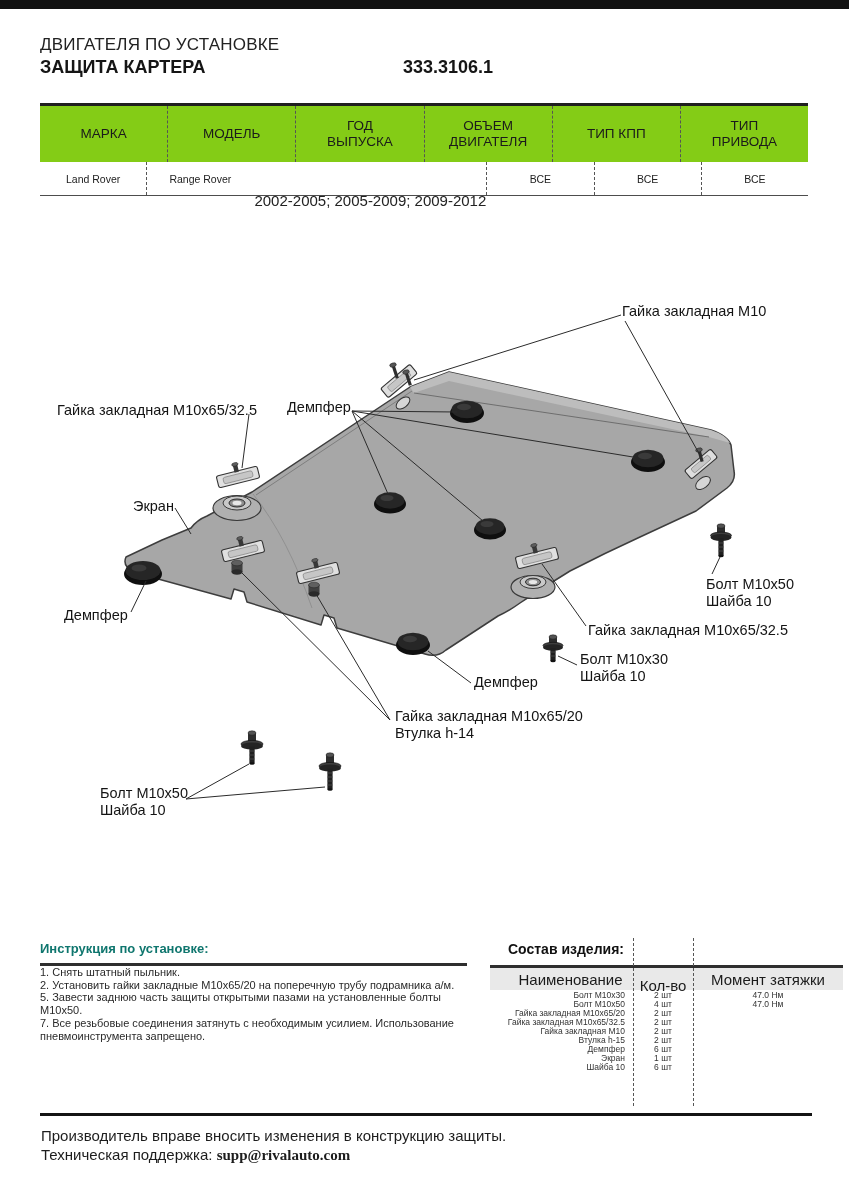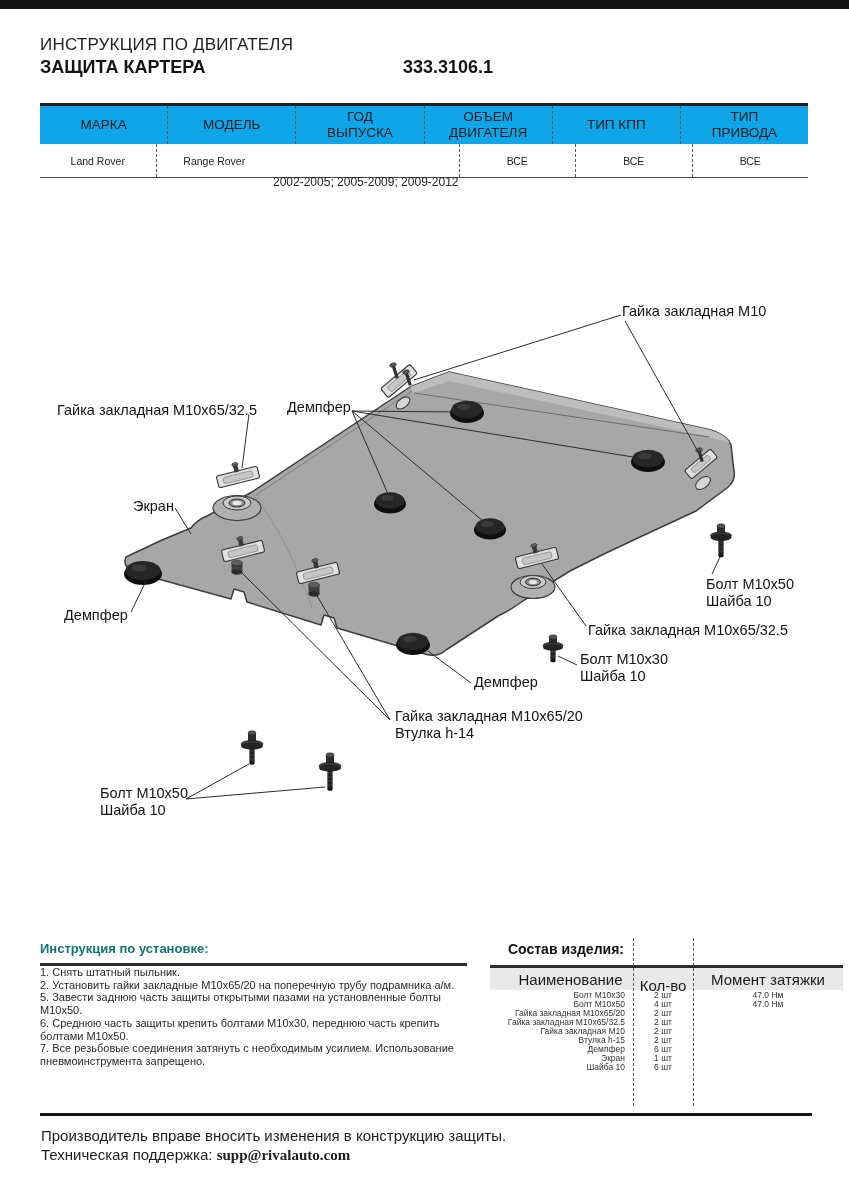--- a/index.html
+++ b/index.html
@@ -10,28 +10,28 @@
   .topbar { position:absolute; left:0; top:0; width:849px; height:9px; background:#121212; }
 
   
   .doc-subtitle { position:absolute; left:40px; top:35px; font-size:17px; letter-spacing:0.2px; color:#222; }
   .doc-title    { position:absolute; left:40px; top:57px; font-size:18px; font-weight:bold; color:#151515; }
   .part-number  { position:absolute; left:403px; top:57px; font-size:18px; font-weight:bold; color:#151515; }
 
   
   .vtable { position:absolute; left:40px; top:103px; width:768px;
             border-top:3px solid #1f1f1f; border-bottom:1px solid #4d4d4d; box-sizing:border-box; }
-  .vt-hrow { display:flex; background:#0ea5e9; height:38px; }
+  .vt-hrow { display:flex; background:#84cc16; height:56px; }
   .vt-brow { display:flex; height:33px; background:#fff; }
   .vt-hcell { flex:1; display:flex; flex-direction:column; justify-content:center; align-items:center;
               font-size:13.5px; line-height:16.5px; color:#1b1b1b; box-sizing:border-box; }
   .vt-cell  { flex:1; display:flex; justify-content:center; align-items:center;
               font-size:10.5px; color:#222; box-sizing:border-box; }
   .vt-hcell + .vt-hcell, .vt-cell + .vt-cell { border-left:1px dashed #555; }
-  .vt-cell.year { font-size:12px; white-space:nowrap;margin-top:38px; }
+  .vt-cell.year { font-size:15px; white-space:nowrap;margin-top:38px; }
 
   
   .diagram-svg { position:absolute; left:0; top:280px; }
   .dlabel { position:absolute; font-size:14.5px; line-height:17px; color:#141414; white-space:nowrap; }
   .dlabel span { display:block; }
 
   
   .inst { position:absolute; left:40px; top:941px; width:425px; }
   .inst-title { font-size:13px; font-weight:bold; color:#0f766e; }
   .inst-rule { width:427px; height:3px; background:#2e2e2e; margin-top:7px; }
@@ -57,21 +57,21 @@
   .footer-rule { position:absolute; left:40px; top:1113px; width:772px; height:3px; background:#141414; }
   .footer-note { position:absolute; left:41px; top:1127px; font-size:15px; color:#1d1d1d; }
   .footer-support { position:absolute; left:41px; top:1146px; font-size:15px; color:#1d1d1d; }
   .footer-support .email { font-weight:bold;font-family:Liberation Serif, serif; }
 </style>
 </head>
 <body>
 
 <div class="topbar"></div>
 
-<div class="doc-subtitle">ИНСТРУКЦИЯ ПО ДВИГАТЕЛЯ</div>
+<div class="doc-subtitle">ДВИГАТЕЛЯ ПО УСТАНОВКЕ</div>
 <div class="doc-title">ЗАЩИТА КАРТЕРА</div>
 <div class="part-number">333.3106.1</div>
 
 <div class="vtable">
   <div class="vt-hrow">
     <div class="vt-hcell">
         <span>МАРКА</span>
         <span></span>
       </div>
     <div class="vt-hcell">
@@ -301,21 +301,20 @@
   <span>Шайба 10</span>
 </div>
 
 <div class="inst">
   <div class="inst-title">Инструкция по установке:</div>
   <div class="inst-rule"></div>
   <div class="inst-items">
     <div>1. Снять штатный пыльник.</div>
     <div>2. Установить гайки закладные М10х65/20 на поперечную трубу подрамника а/м.</div>
     <div>5. Завести заднюю часть защиты открытыми пазами на установленные болты М10х50.</div>
-    <div>6. Среднюю часть защиты крепить болтами М10х30, переднюю часть крепить болтами М10х50.</div>
     <div>7. Все резьбовые соединения затянуть с необходимым усилием. Использование пневмоинструмента запрещено.</div>
   </div>
 </div>
 
 <div class="parts">
   <div class="p-dash d1"></div>
   <div class="p-dash d2"></div>
   <div class="p-title">Состав изделия:</div>
   <div class="p-rule"></div>
   <div class="p-hrow">

